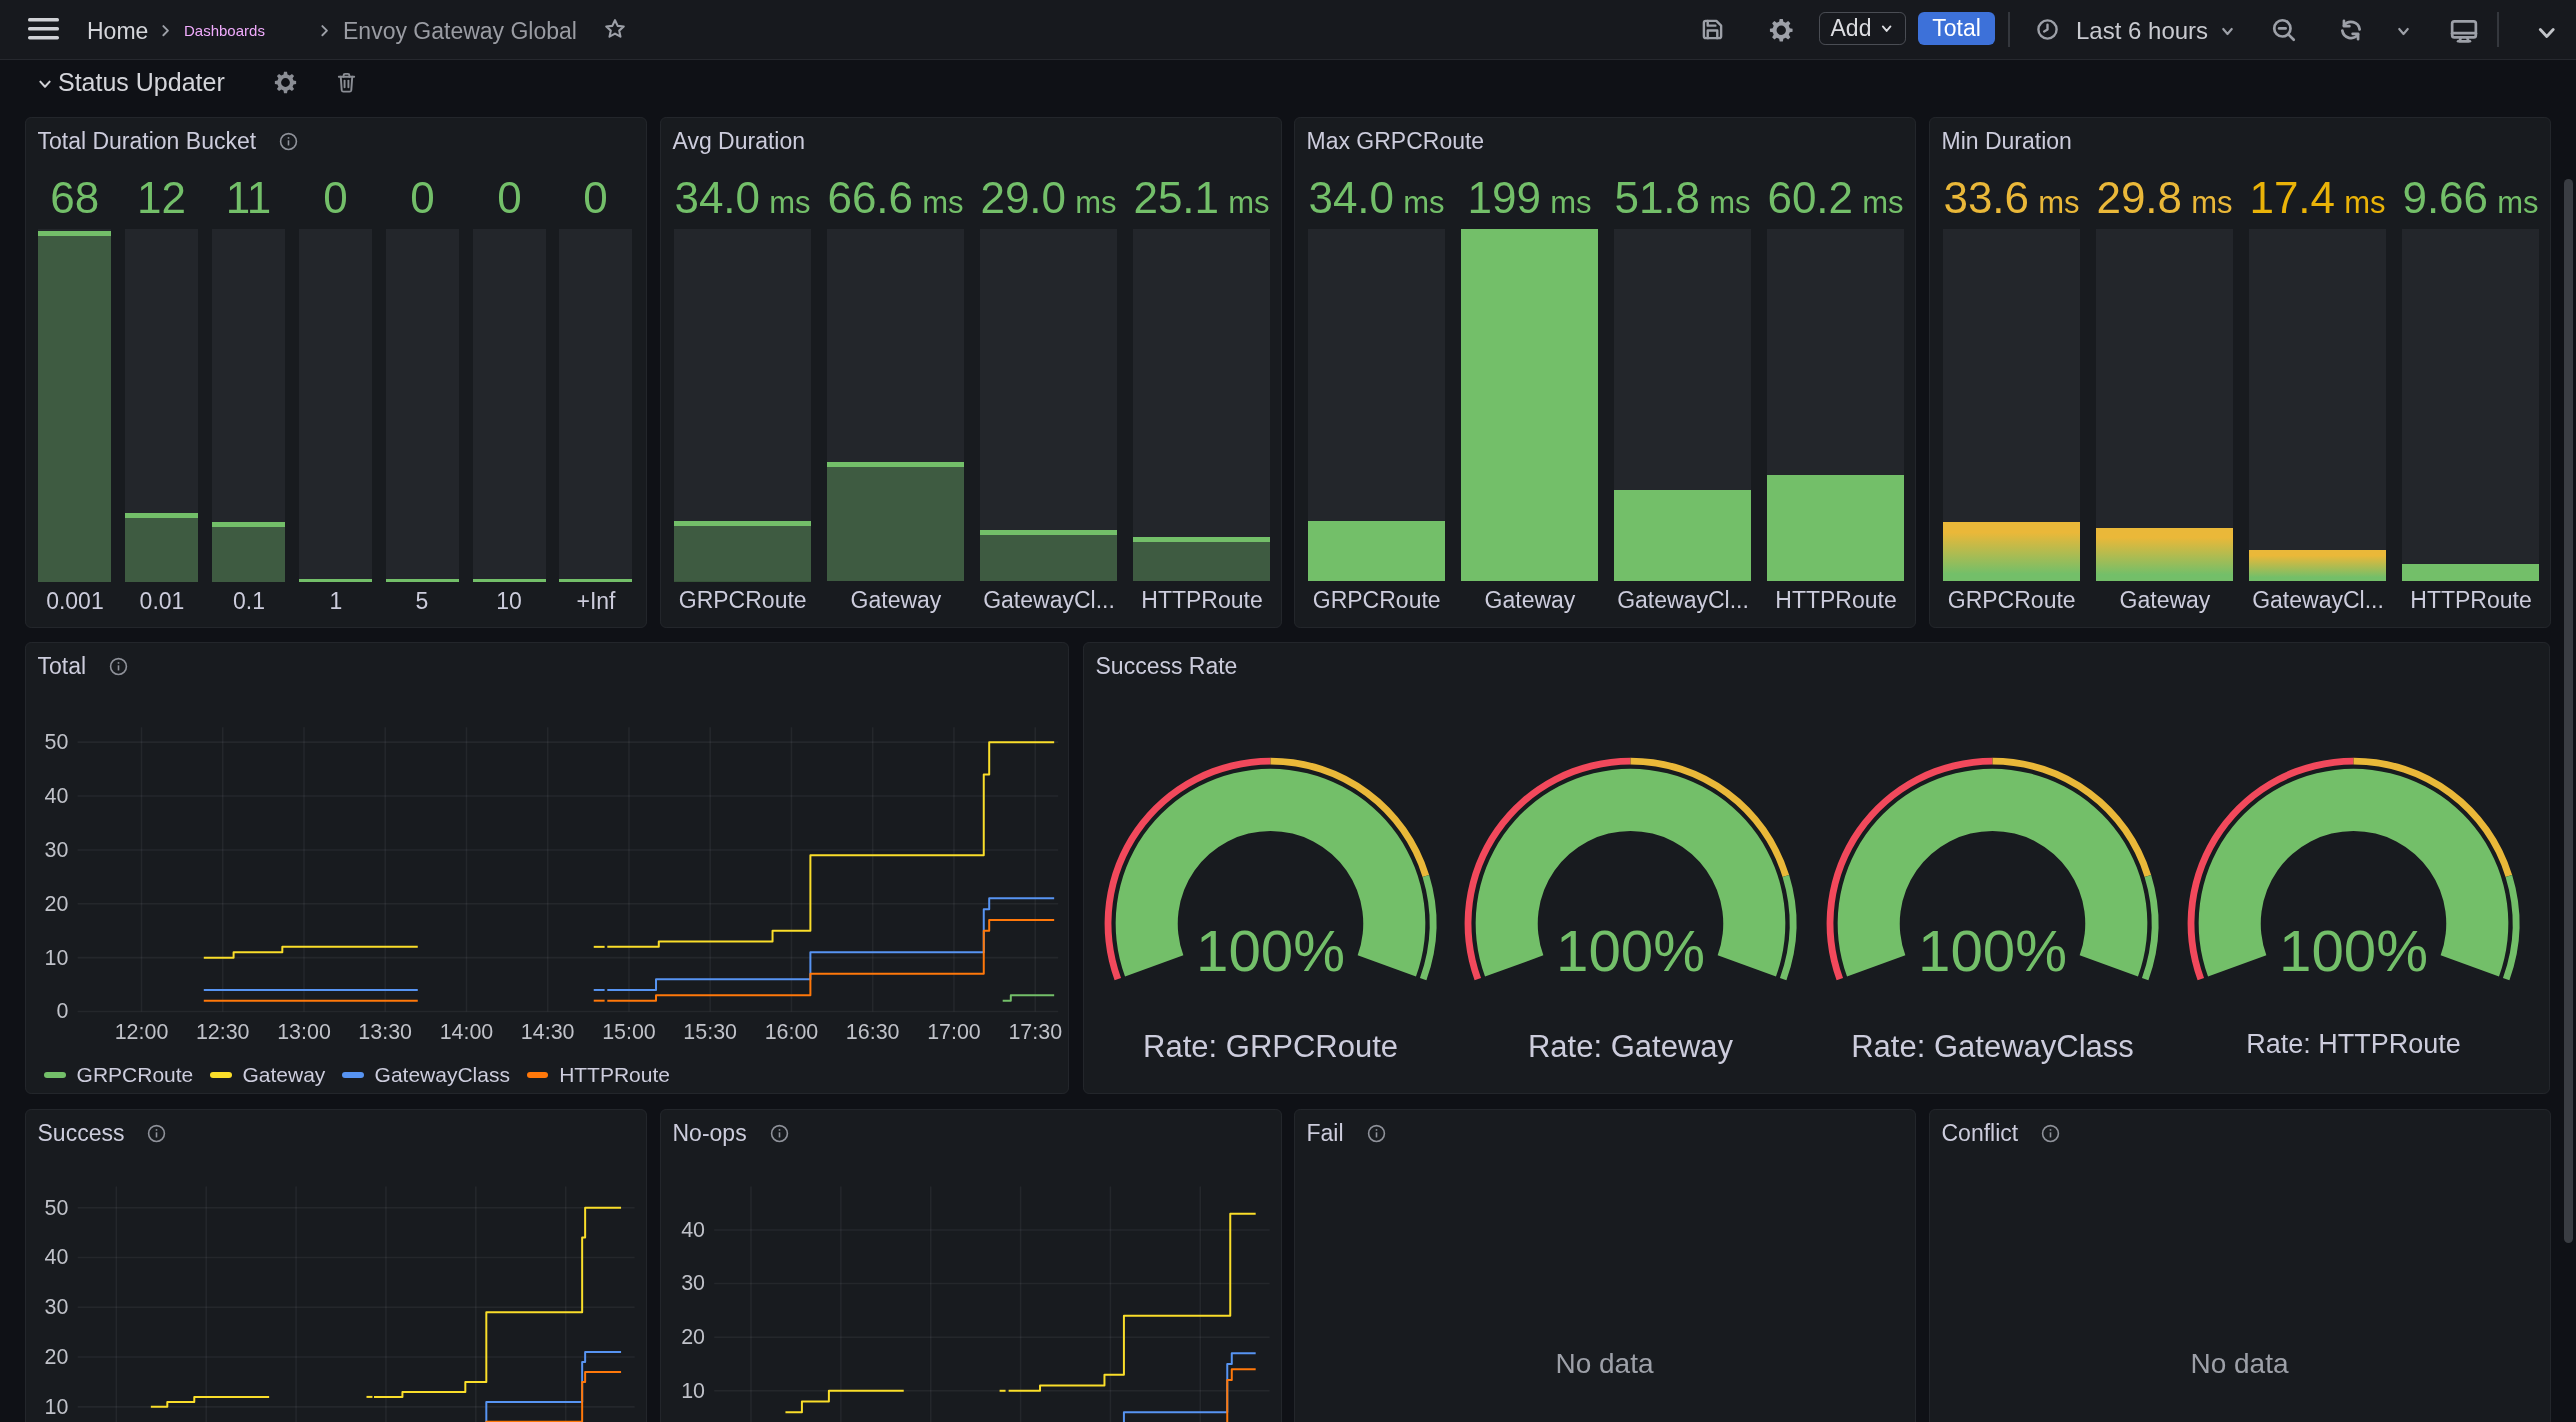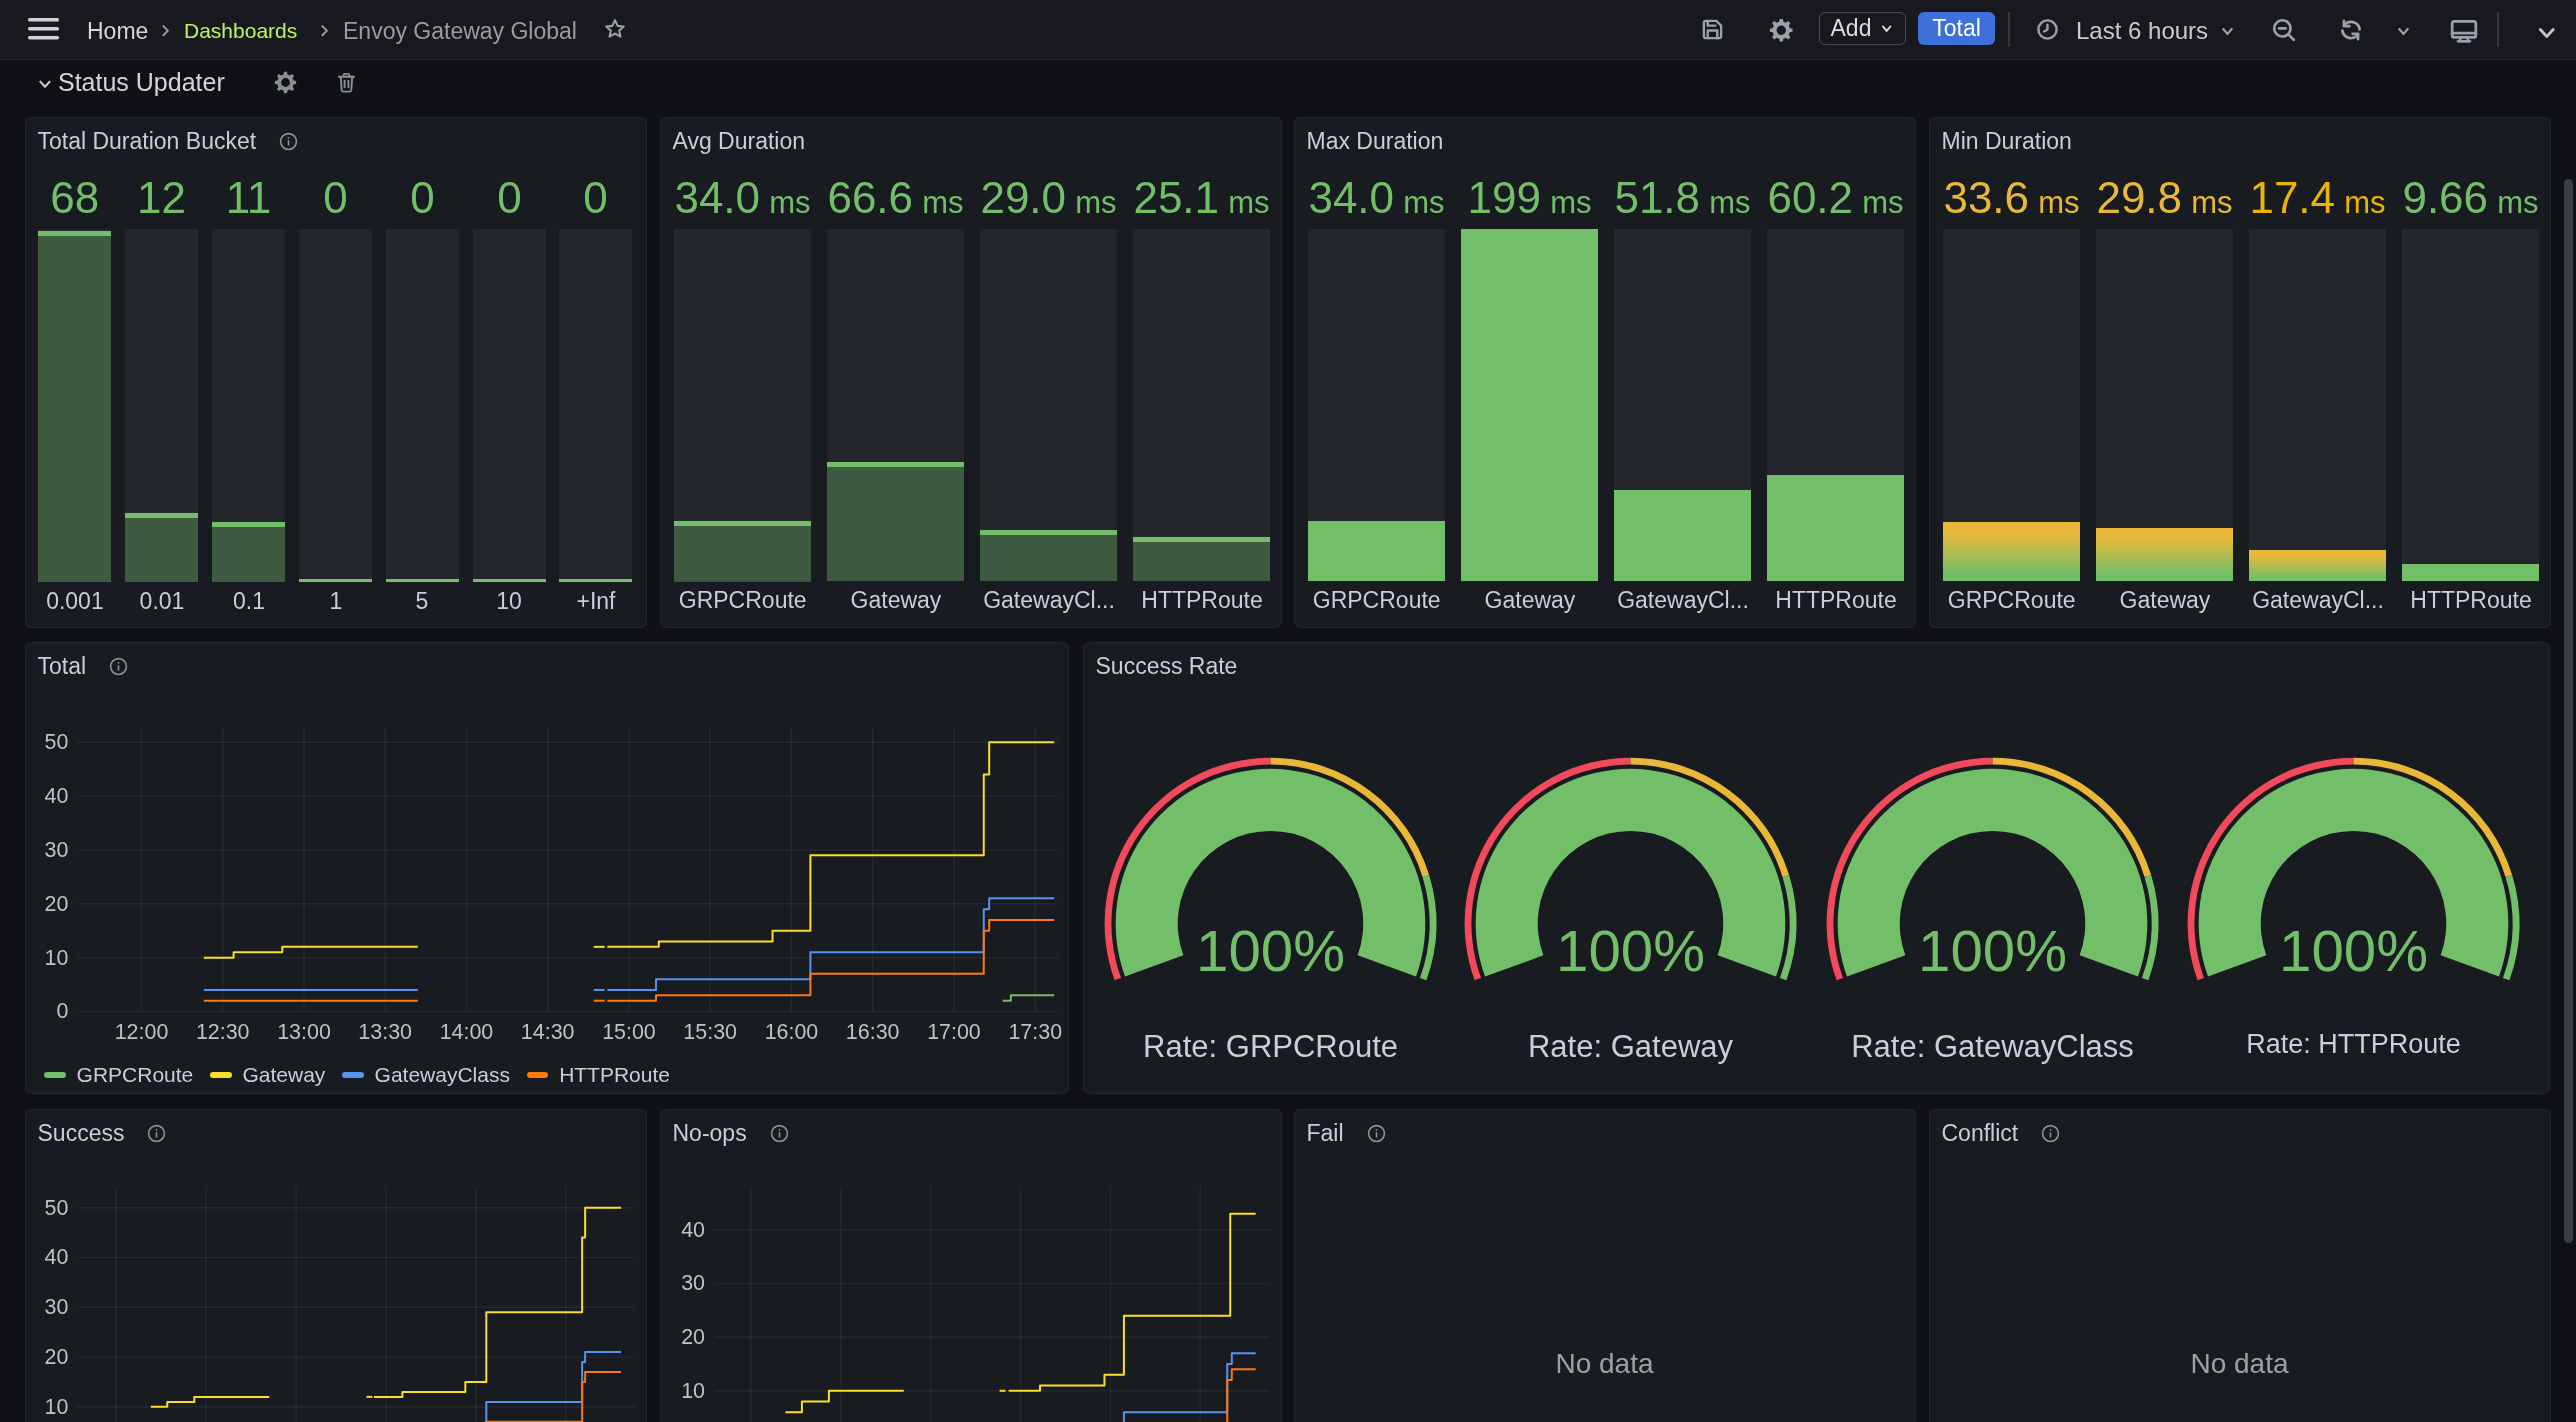--- a/index.html
+++ b/index.html
@@ -17,21 +17,21 @@
     <g fill="#d0d1d6">
       <rect x="0" y="4" width="40" height="4.5" rx="2"></rect>
       <rect x="0" y="15.5" width="40" height="4.5" rx="2"></rect>
       <rect x="0" y="27" width="40" height="4.5" rx="2"></rect>
     </g>
   </svg>
 <div class="abs" style="left:87px;top:17.6px;font-size:23px;color:#d5d6db;line-height:26px">Home</div>
 <svg class="abs nav-ic" style="left:158px;top:23px" width="15.3" height="15.3" viewBox="0 0 20 20">
     <polyline points="7,4 13,10 7,16"></polyline>
   </svg>
-<div class="abs" style="left:184px;top:17.6px;font-size:21px;color:#bef264;line-height:26px">Dashboards</div>
+<div class="abs" style="left:184px;top:17.6px;font-size:15px;color:#f0abfc;line-height:26px">Dashboards</div>
 <svg class="abs nav-ic" style="left:317px;top:23px" width="15.3" height="15.3" viewBox="0 0 20 20">
     <polyline points="7,4 13,10 7,16"></polyline>
   </svg>
 <div class="abs" style="left:343px;top:17.6px;font-size:23px;color:#9a9ca3;line-height:26px">Envoy Gateway Global</div>
 <svg class="abs" style="left:601px;top:16px" width="28" height="28" viewBox="0 0 24 24">
     <path d="M12 3.6l2.3 4.9 5.2.55-3.9 3.5 1.1 5.2-4.7-2.7-4.7 2.7 1.1-5.2-3.9-3.5 5.2-.55z" fill="none" stroke="#9da0a8" stroke-width="1.8" stroke-linejoin="round"></path>
   </svg>
 <svg class="abs nav-ic" style="left:1701px;top:18.4px" width="23" height="23" viewBox="0 0 24 24">
     <path d="M19 21H5a2 2 0 0 1-2-2V5a2 2 0 0 1 2-2h11l5 5v11a2 2 0 0 1-2 2z"></path>
     <polyline points="17 21 17 13 7 13 7 21"></polyline>
@@ -155,21 +155,21 @@
     <div class="abs" style="left:319px;top:412px;width:137px;height:51px;background:rgba(115,191,105,0.35)"></div>
     <div class="abs" style="left:319px;top:412px;width:137px;height:4.6px;background:#73BF69"></div>
     <div class="blbl" style="left:304px;top:469px;width:168px">GatewayCl...</div>
     <div class="val" style="left:472px;top:55px;width:137px;color:#73BF69">25.1<span class="u">ms</span></div>
     <div class="track" style="left:472px;top:111px;width:137px;height:352px"></div>
     <div class="abs" style="left:472px;top:419px;width:137px;height:44px;background:rgba(115,191,105,0.35)"></div>
     <div class="abs" style="left:472px;top:419px;width:137px;height:4.6px;background:#73BF69"></div>
     <div class="blbl" style="left:457px;top:469px;width:168px">HTTPRoute</div>
   </div>
 <div class="panel" style="left:1294px;top:117px;width:622px;height:511px">
-    <div class="ptitle">Max Duration</div>
+    <div class="ptitle">Max GRPCRoute</div>
     <div class="val" style="left:13px;top:55px;width:137px;color:#73BF69">34.0<span class="u">ms</span></div>
     <div class="track" style="left:13px;top:111px;width:137px;height:352px"></div>
     <div class="abs" style="left:13px;top:403px;width:137px;height:60px;background:#73BF69"></div>
     <div class="blbl" style="left:-2.3px;top:469px;width:168px">GRPCRoute</div>
     <div class="val" style="left:166px;top:55px;width:137px;color:#73BF69">199<span class="u">ms</span></div>
     <div class="track" style="left:166px;top:111px;width:137px;height:352px"></div>
     <div class="abs" style="left:166px;top:111px;width:137px;height:352px;background:#73BF69"></div>
     <div class="blbl" style="left:151px;top:469px;width:168px">Gateway</div>
     <div class="val" style="left:319px;top:55px;width:137px;color:#73BF69">51.8<span class="u">ms</span></div>
     <div class="track" style="left:319px;top:111px;width:137px;height:352px"></div>

